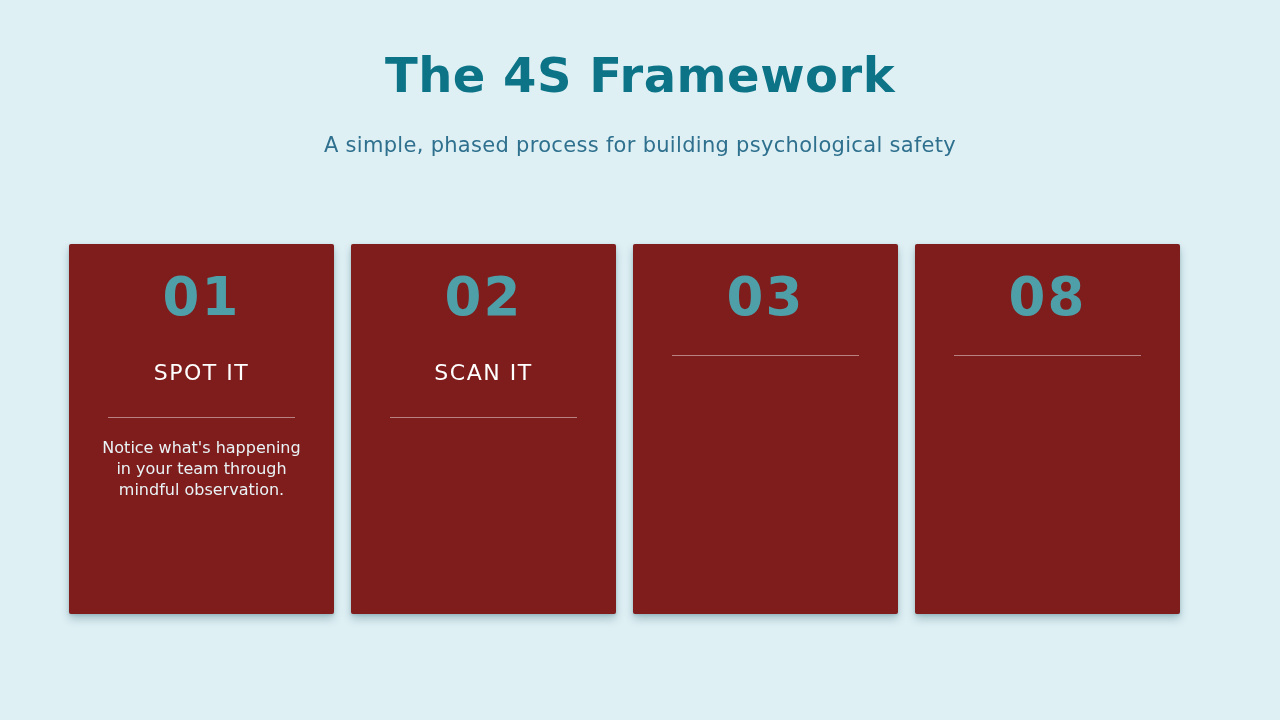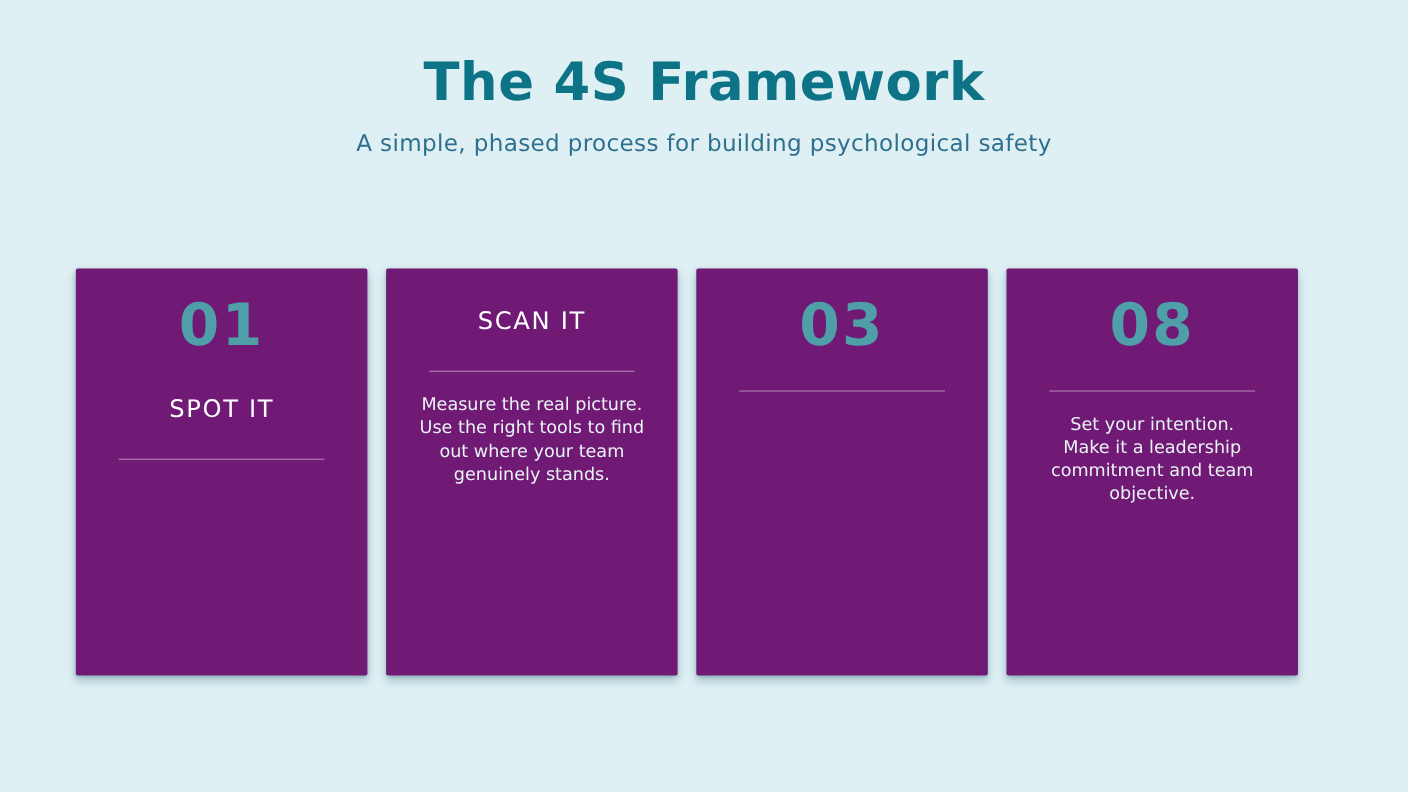--- a/index.html
+++ b/index.html
@@ -15,39 +15,39 @@
   .main-title {
     margin-top: 52px;
     text-align: center;
     font-size: 48px;
     font-weight: bold;
     letter-spacing: 0.5px;
     color: #0d7487;
     line-height: 47px;
   }
   .subtitle {
-    margin-top: 18px;
+    margin-top: 33px;
     text-align: center;
     font-size: 21px;
     letter-spacing: 0.3px;
     color: #2e708e;
     line-height: 26px;
   }
 
   .cards-row {
     position: absolute;
     left: 69px;
     top: 192px;
     display: flex;
     gap: 17px;
   }
   .card {
     width: 265px;
     height: 370px;
-    background: #701a75;
+    background: #7f1d1d;
     border-radius: 2px;
     box-shadow: 0 5px 9px rgba(30, 90, 105, 0.30), 0 1px 3px rgba(30, 90, 105, 0.18);
     display: flex;
     flex-direction: column;
     align-items: center;
     text-align: center;
   }
   .card-number {
     margin-top: 26px;
     font-size: 53px;
@@ -88,40 +88,36 @@
   <h1 class="main-title">The 4S Framework</h1>
 
   <div class="subtitle">A simple, phased process for building psychological safety</div>
 
   <div class="cards-row">
 
     <div class="card">
       <div class="card-number">01</div>
       <div class="card-heading">SPOT IT</div>
       <hr class="card-divider">
+      <div class="card-body">Notice what's happening
+in your team through
+mindful observation.</div>
     </div>
 
     <div class="card">
+      <div class="card-number">02</div>
       <div class="card-heading">SCAN IT</div>
       <hr class="card-divider">
-      <div class="card-body">Measure the real picture.
-Use the right tools to find
-out where your team
-genuinely stands.</div>
     </div>
 
     <div class="card">
       <div class="card-number">03</div>
       <hr class="card-divider">
     </div>
 
     <div class="card">
       <div class="card-number">08</div>
       <hr class="card-divider">
-      <div class="card-body">Set your intention.
-Make it a leadership
-commitment and team
-objective.</div>
     </div>
 
   </div>
 
 </div>
 
 </body></html>

